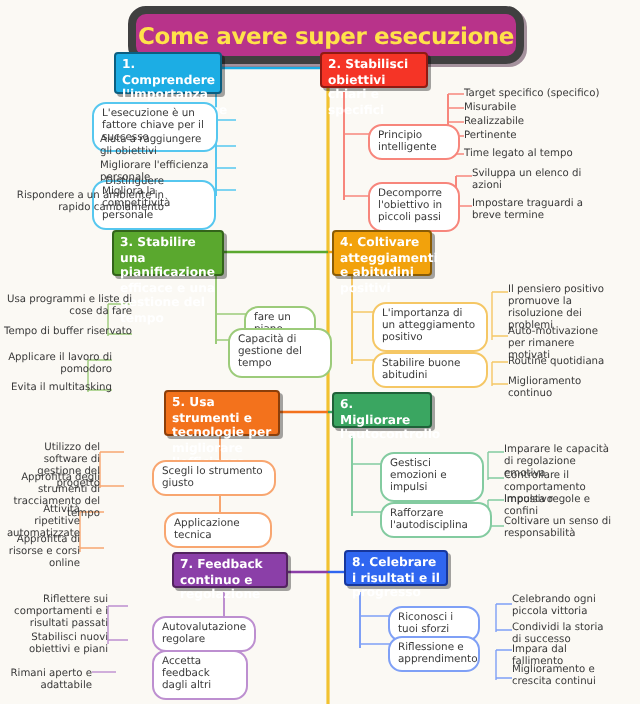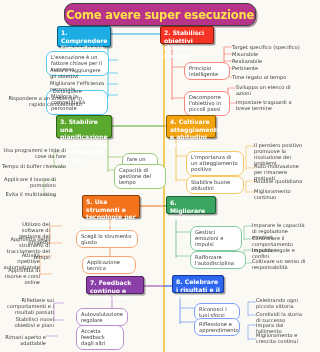--- a/index.html
+++ b/index.html
@@ -7,21 +7,21 @@
     width:310px;height:352px;overflow:hidden;
     background:#fbf9f4;
     font-family:"DejaVu Sans","Liberation Sans",sans-serif;
     position:relative;
   }
   #root{position:absolute;left:0;top:0;width:310px;height:352px;}
   svg.wires{position:absolute;left:0;top:0;width:310px;height:352px;pointer-events:none;}
 
   .title{
     position:absolute;left:64px;top:3px;width:190px;height:21px;
-    background:#b8338a;border:1px solid #404040;border-radius:9px;
+    background:#b8338a;border:4px solid #404040;border-radius:9px;
     color:#ffe24a;font-weight:bold;font-size:11.5px;
     display:flex;align-items:center;justify-content:center;
     letter-spacing:-0.2px;white-space:nowrap;
     box-shadow:1.5px 1.5px 0 rgba(60,20,50,.45);
   }
 
   .node{
     position:absolute;border-radius:2px;color:#fff;font-weight:bold;
     font-size:6.1px;line-height:7.6px;padding:2px 3px;
     box-shadow:1.5px 1.5px 0 rgba(0,0,0,.35);

